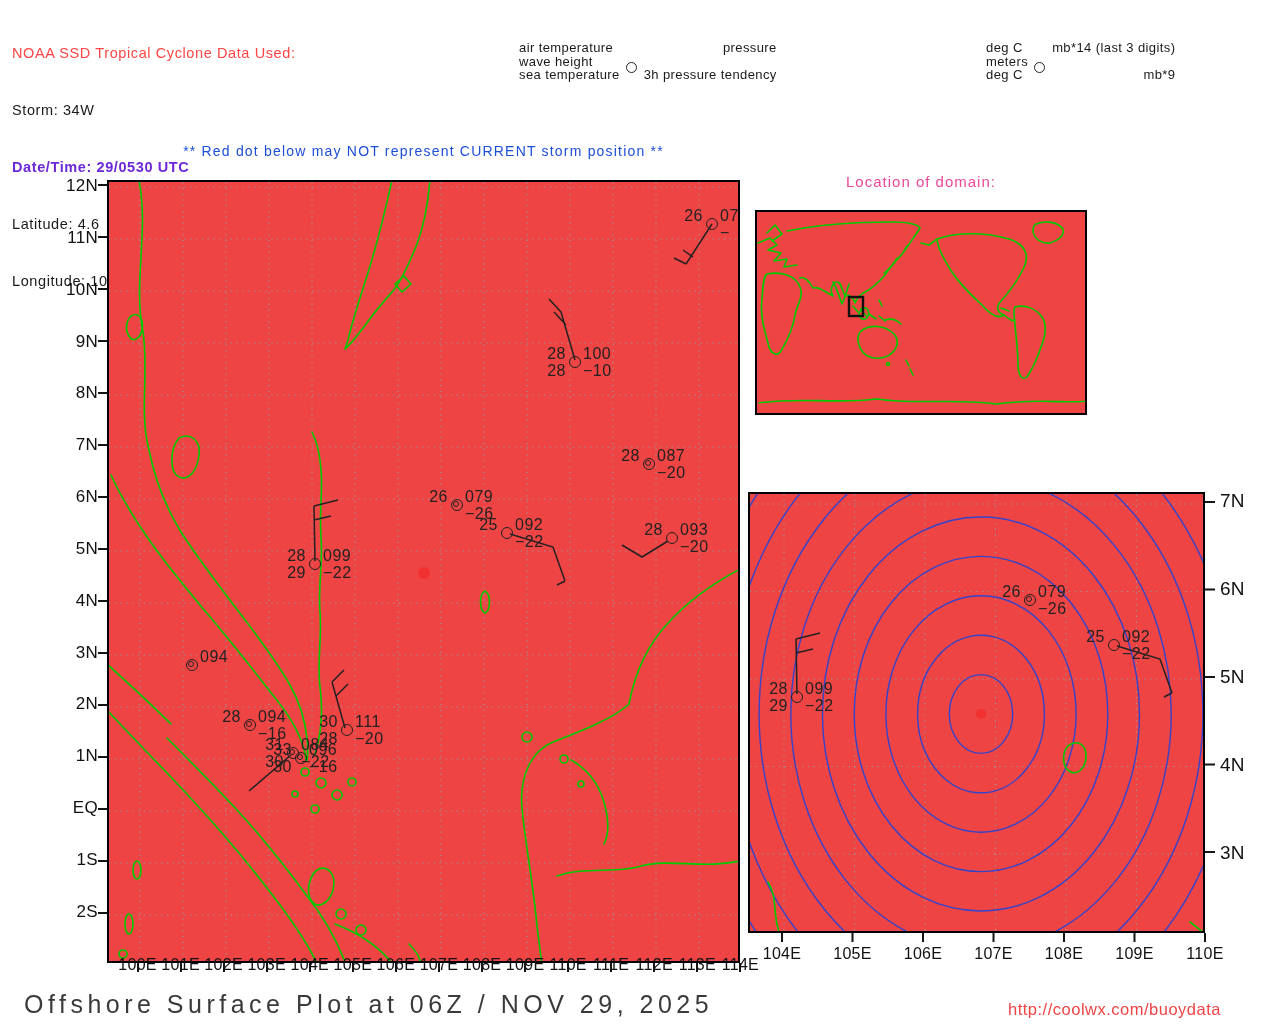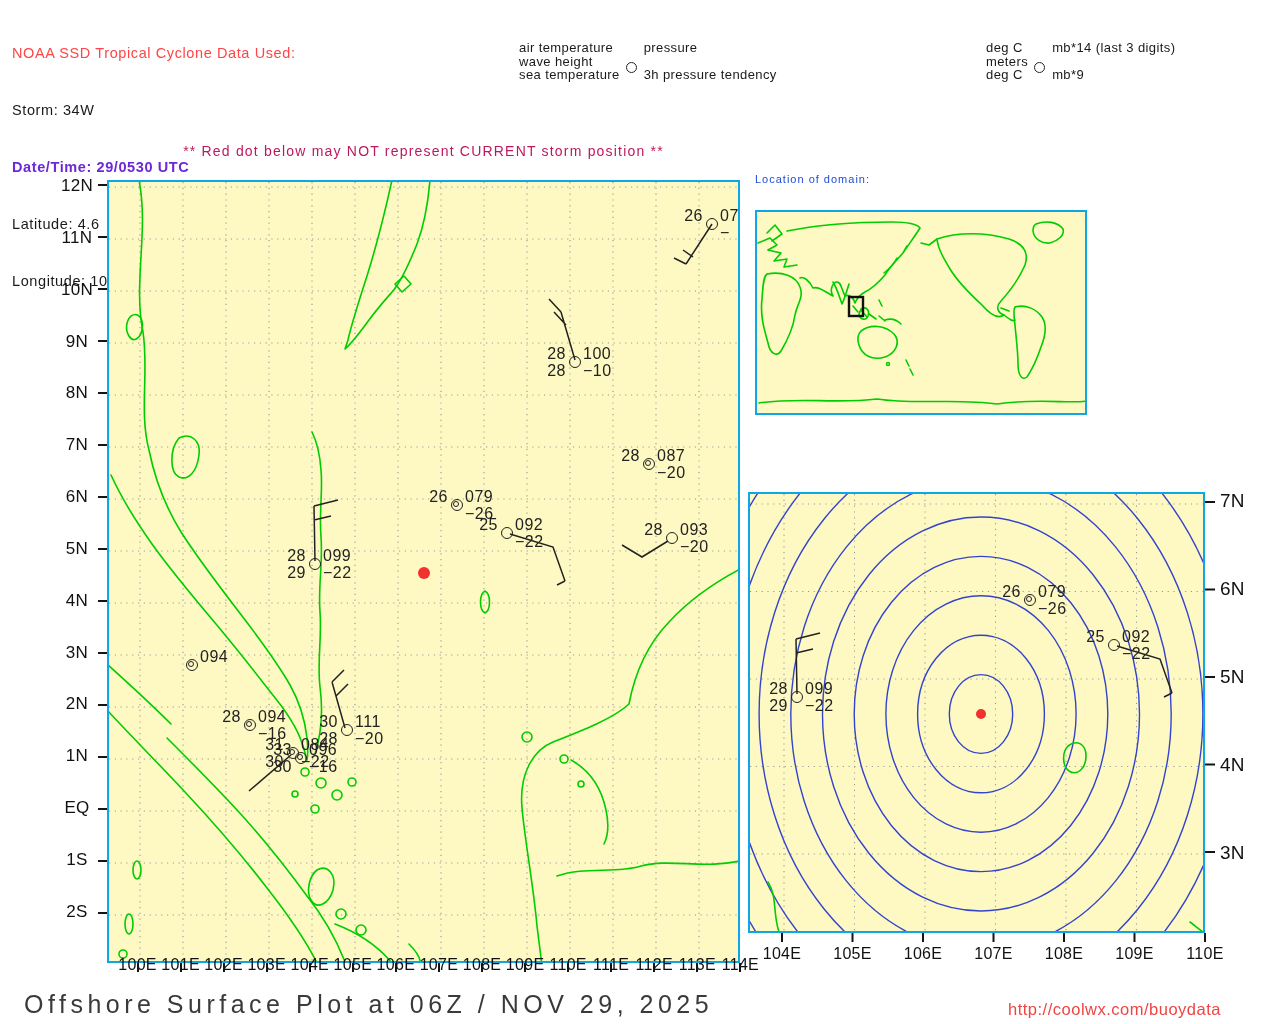--- a/index.html
+++ b/index.html
@@ -7,51 +7,51 @@
          font-family:"Liberation Sans","DejaVu Sans",sans-serif;color:#1a1a1a;}
   .abs{position:absolute;}
   
   #info{left:12px;top:6px;font-size:14.5px;line-height:19px;letter-spacing:.6px;white-space:pre;}
   .red{color:#ff4545;}
   .redbold{color:#6d28d9;font-weight:bold;}
   #caution{left:470px;top:2px;width:810px;text-align:center;font-size:21px;letter-spacing:2.5px;color:#ff4545;}
   
   .legend{display:grid;grid-template-columns:auto 20px auto;column-gap:2px;font-size:13px;line-height:13.5px;letter-spacing:.4px;color:#1a1a1a;}
   .lg-l{text-align:left;}
-  .lg-r{text-align:left;}
+  .lg-r{text-align:right;}
   .lg-c{position:relative;}
   .lg-circ{position:absolute;left:4px;top:7px;width:11px;height:11px;border:1.4px solid #222;border-radius:50%;box-sizing:border-box;}
-  #warning{left:107px;top:143px;width:633px;text-align:center;font-size:14px;letter-spacing:1.2px;color:#be185d;}
-  
-  .frame{position:absolute;border:2px solid #0ea5e9;box-sizing:border-box;overflow:hidden;background:#fef9c3;}
+  #warning{left:107px;top:143px;width:633px;text-align:center;font-size:14px;letter-spacing:1.2px;color:#1d4ed8;}
+  
+  .frame{position:absolute;border:2px solid #000000;box-sizing:border-box;overflow:hidden;background:#ef4444;}
   #mainmap{left:107px;top:180px;width:633px;height:783px;}
   #inset{left:755px;top:210px;width:332px;height:205px;}
   #rangemap{left:748px;top:492px;width:457px;height:441px;}
   svg{display:block;}
   .gsvg{position:absolute;left:0;top:0;}
   
   .xrow{display:flex;justify-content:space-between;}
   .xrow span{display:inline-block;text-align:center;font-size:16px;letter-spacing:.3px;color:#111;}
-  .ycol{display:flex;flex-direction:column;justify-content:space-between;align-items:center;}
+  .ycol{display:flex;flex-direction:column;justify-content:space-between;}
   .ycol span{display:block;text-align:right;font-size:17px;letter-spacing:.3px;color:#111;}
   #range-ylabels span{text-align:left;font-size:19px;}
   
   .station{position:absolute;width:0;height:0;z-index:3;}
   .station .t{position:absolute;font-size:16px;line-height:15px;letter-spacing:.5px;color:#222;white-space:nowrap;}
   .station .tl{right:9px;bottom:1px;}
   .station .tr{left:8px;bottom:1px;}
   .station .bl{right:9px;top:1px;}
   .station .br{left:8px;top:1px;}
   .circ{position:absolute;left:-6px;top:-6px;width:12px;height:12px;border:1.6px solid #222;border-radius:50%;box-sizing:border-box;background:transparent;}
   .circ[data-circle="double"]::after{content:"";position:absolute;left:1.2px;top:1.2px;width:6px;height:6px;border:1.5px solid #222;border-radius:50%;box-sizing:border-box;}
   .barb{position:absolute;left:-80px;top:-80px;width:160px;height:160px;overflow:visible;}
   .barb path{stroke:#222;stroke-width:1.5;fill:none;}
   .reddot{position:absolute;z-index:4;width:12px;height:12px;margin:-6px 0 0 -6px;border-radius:50%;background:#f23030;}
   
-  #inset-title{left:755px;top:173px;width:332px;text-align:left;font-size:11px;letter-spacing:1px;color:#1d4ed8;}
+  #inset-title{left:755px;top:173px;width:332px;text-align:center;font-size:15px;letter-spacing:1px;color:#ec4899;}
   #range-title{left:740px;top:448px;width:475px;text-align:center;font-size:15.5px;line-height:18.5px;letter-spacing:.6px;color:#1a1a1a;}
   #footer-title{left:24px;top:990px;font-size:25px;letter-spacing:4.5px;color:#3a3a3a;white-space:nowrap;}
   #footer-url{left:1008px;top:1000px;font-size:16.5px;letter-spacing:.5px;color:#ef4444;}
   .coast{stroke:#00cc00;stroke-width:1.6;fill:none;stroke-linecap:round;stroke-linejoin:round;}
   .grid{stroke:#9a9a9a;stroke-width:1.1;stroke-dasharray:1.2 4.6;fill:none;}
   .ring{stroke:#3344cc;stroke-width:1.4;fill:none;}
   .tick{stroke:#141414;stroke-width:2;}
   .wrect{stroke:#111;stroke-width:2.4;fill:none;}
 </style>
 </head>

